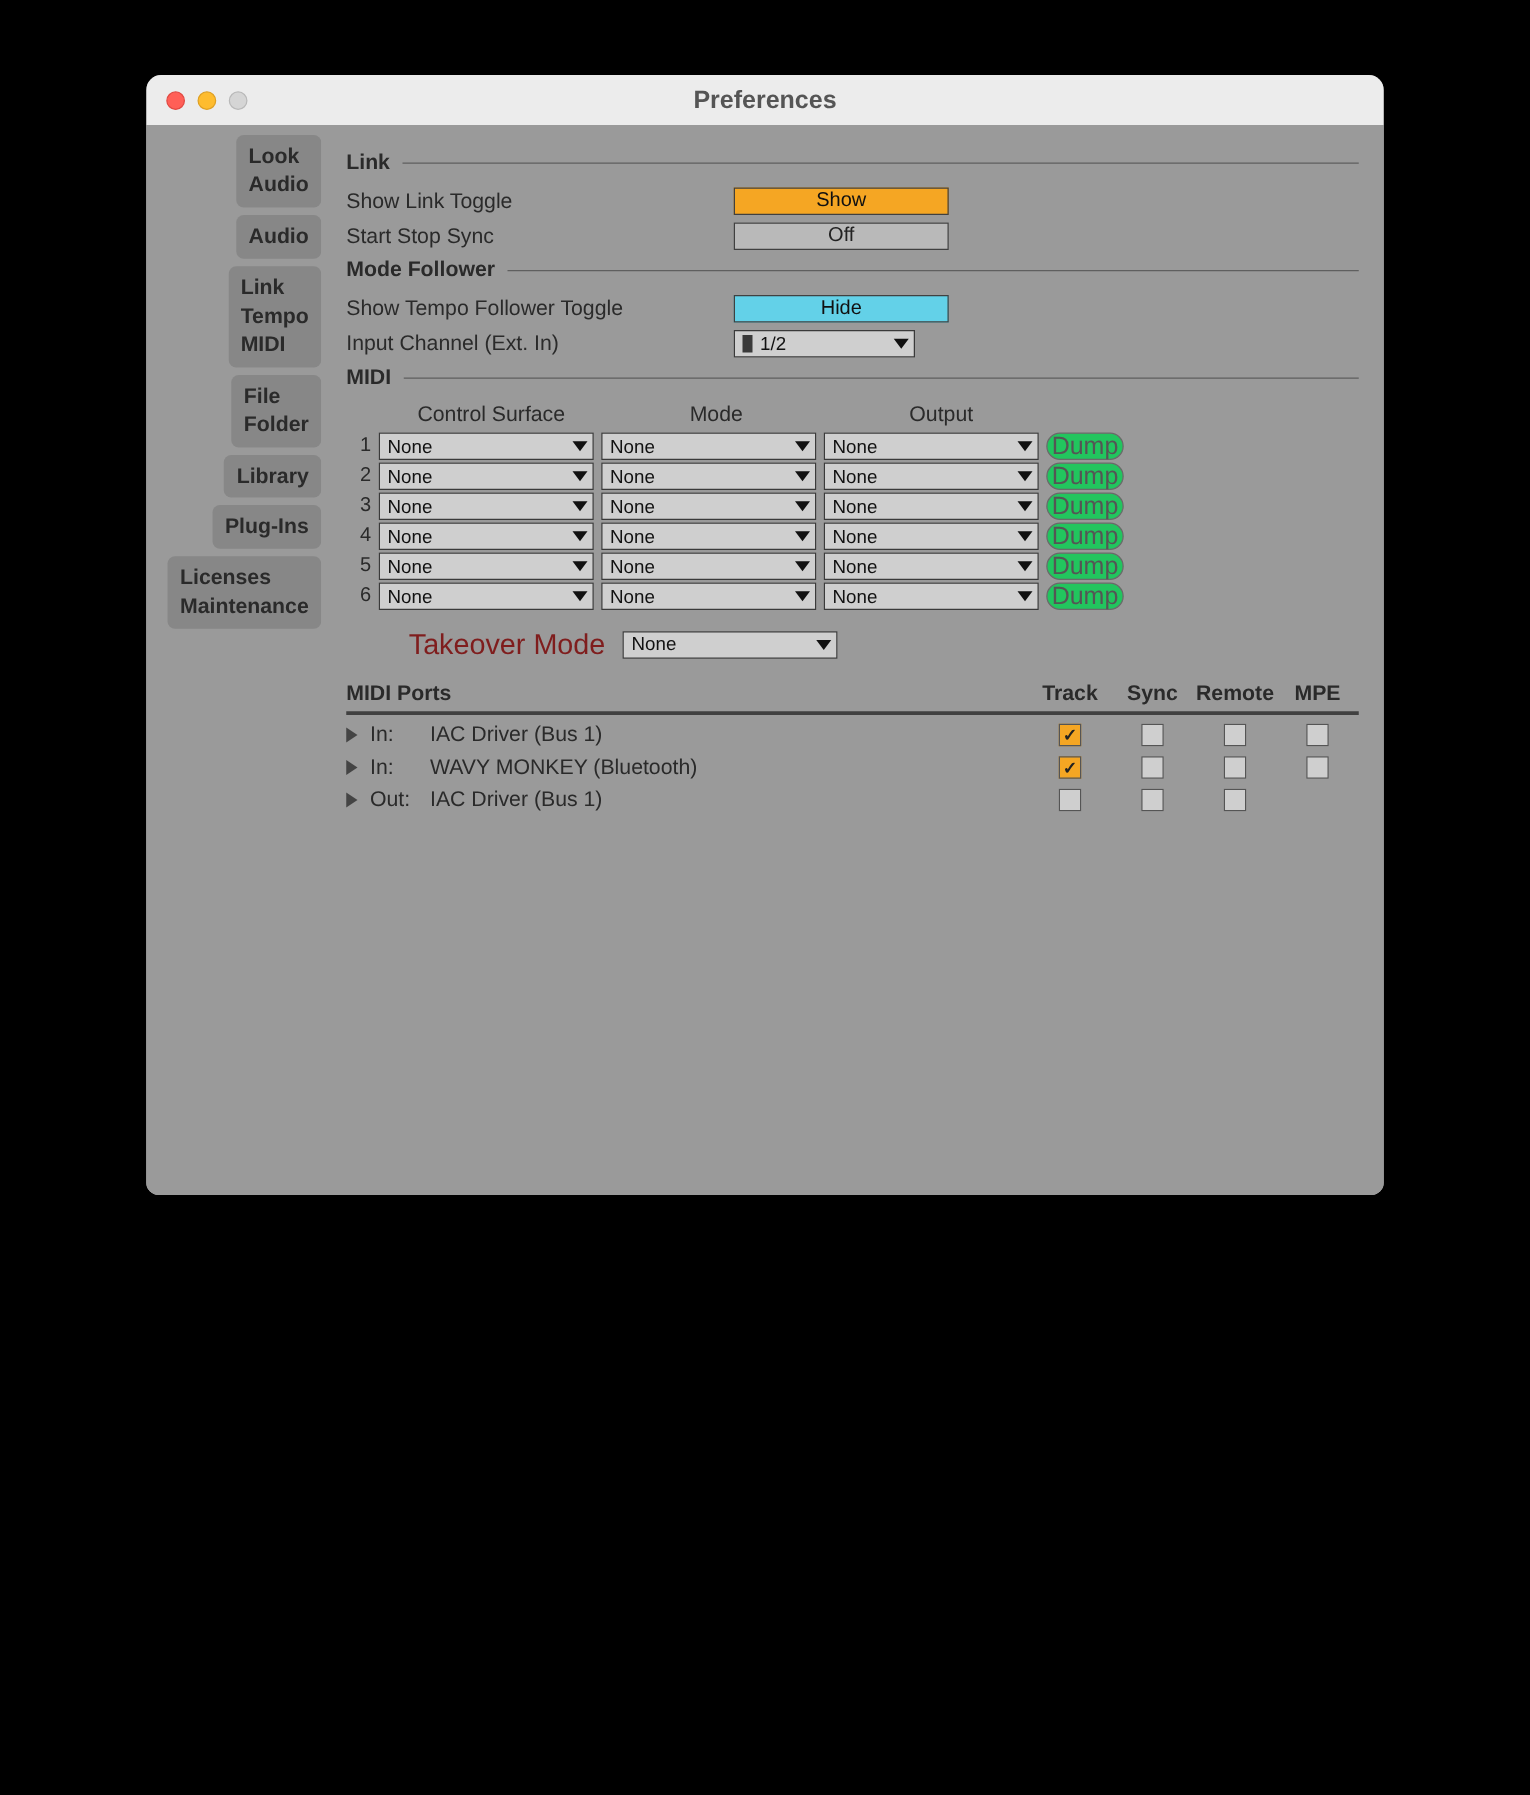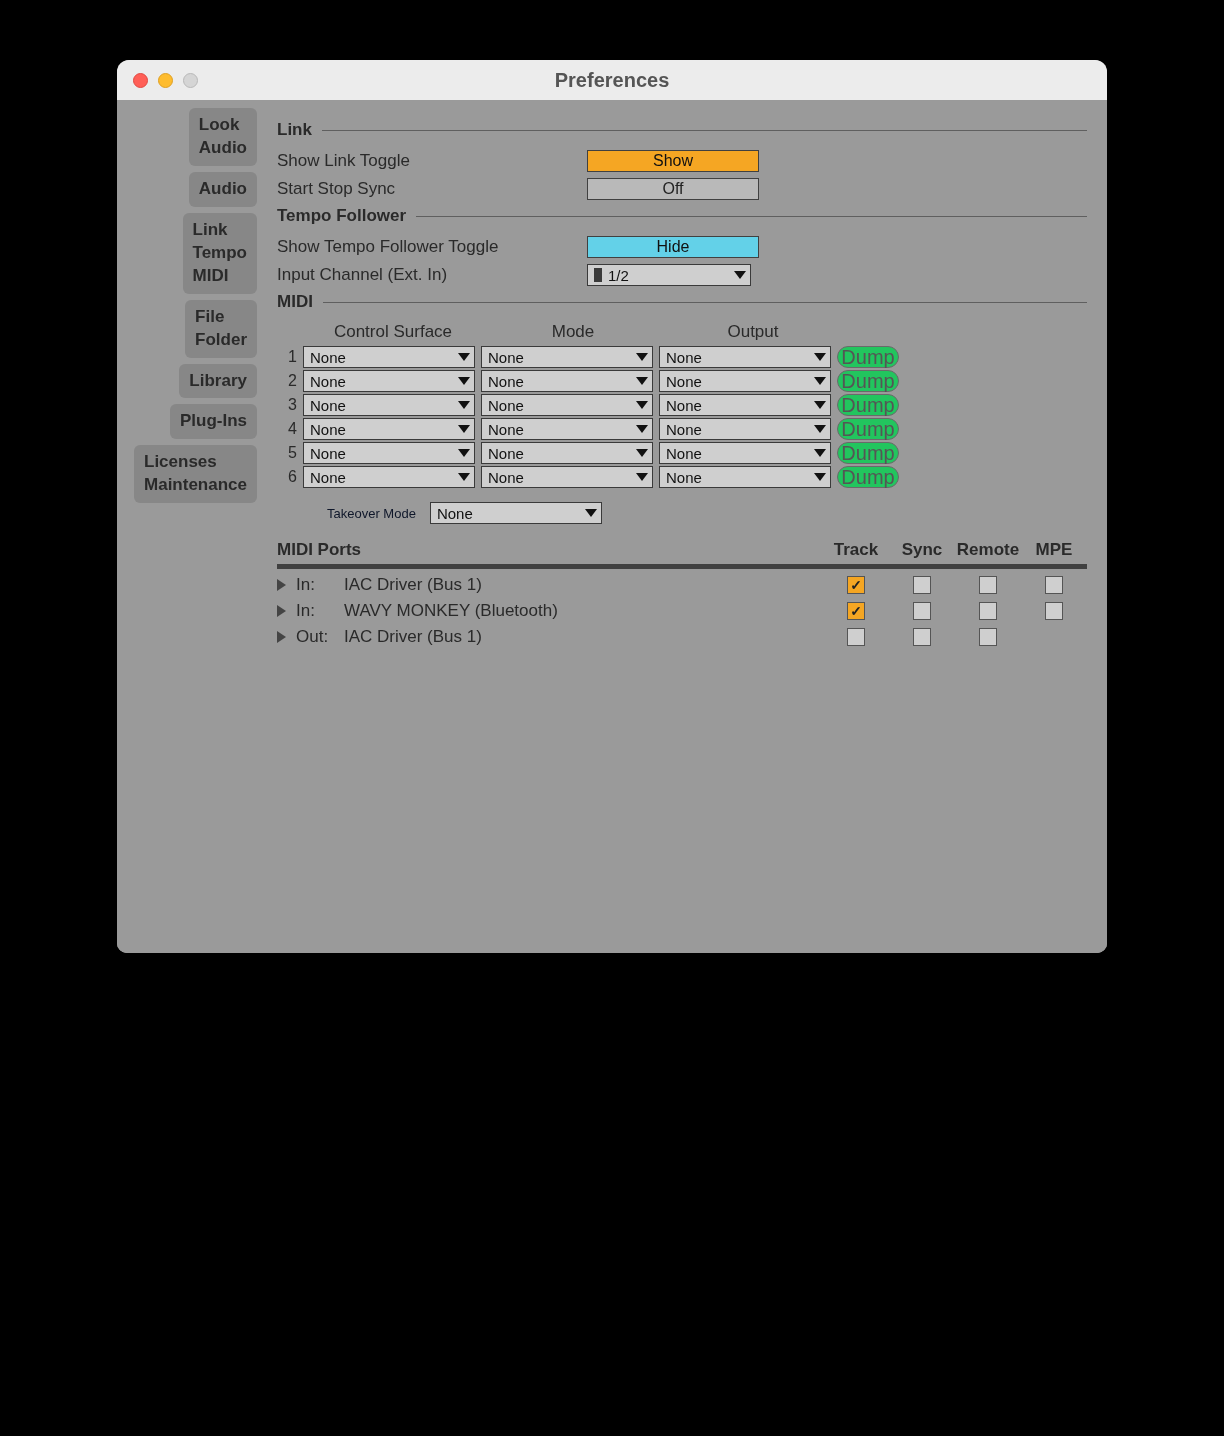--- a/index.html
+++ b/index.html
@@ -19,34 +19,34 @@
   .content { flex: 1; background: #9a9a9a; padding: 14px 20px 300px 20px; }
   .sect-hdr { display: flex; align-items: center; gap: 10px; margin: 6px 0 10px 0; }
   .sect-hdr .lbl { font-size: 17px; font-weight: 700; color: #2a2a2a; }
   .sect-hdr .rule { flex: 1; height: 1px; background: #5f5f5f; }
   .row { display: flex; align-items: center; margin: 6px 0; }
   .row .k { width: 310px; font-size: 17px; color: #2a2a2a; }
   .btn-toggle { width: 172px; height: 22px; border: 1px solid #404040; text-align: center; font-size: 16px; display: flex; align-items: center; justify-content: center; cursor: pointer; }
   .btn-orange { background: #f5a623; color: #111; }
   .btn-grey { background: #b9b9b9; color: #222; }
   .btn-cyan { background: #63d1e8; color: #111; }
-  .dd { width: 164px; height: 22px; background: #cfcfcf; border: 1px solid #3a3a3a; display: flex; align-items: center; padding: 0 6px 0 6px; position: relative; cursor: pointer; font-size: 15px; color: #111; }
+  .dd { width: 145px; height: 22px; background: #cfcfcf; border: 1px solid #3a3a3a; display: flex; align-items: center; padding: 0 6px 0 6px; position: relative; cursor: pointer; font-size: 15px; color: #111; }
   .dd .chev { position: absolute; right: 4px; top: 50%; transform: translateY(-50%); width: 0; height: 0; border-left: 6px solid transparent; border-right: 6px solid transparent; border-top: 8px solid #111; }
   .dd .meter { width: 8px; height: 14px; background: #3a3a3a; margin-right: 6px; display: inline-block; }
   .cs-head { display: flex; font-size: 17px; color: #2a2a2a; margin: 8px 0 4px 26px; }
   .cs-head div:nth-child(1){ width: 180px; text-align: center; }
   .cs-head div:nth-child(2){ width: 180px; text-align: center; }
   .cs-head div:nth-child(3){ width: 180px; text-align: center; }
   .cs-row { display: flex; align-items: center; gap: 6px; margin: 2px 0; }
   .cs-row .num { width: 20px; text-align: right; font-size: 16px; color: #2a2a2a; }
   .cs-row .dd { width: 172px; }
   .dump { width: 62px; height: 22px; border: 1px solid #6a6a6a; border-radius: 11px; background: #22c55e; color: #555; font-size: 20px; text-align: center; display: flex; align-items: center; justify-content: center; cursor: pointer; }
   .takeover-row { display:flex; align-items:center; gap: 14px; margin: 14px 0 8px 50px; }
-  .takeover-row .k { font-size: 13px; color:#0f172a; }
-  .ports-hdr { display:flex; align-items:center; margin-top: 16px; font-size:17px; font-weight:700; color:#2a2a2a; border-bottom: 5px solid #404040; padding-bottom: 4px; }
+  .takeover-row .k { font-size: 23px; color:#7f1d1d; }
+  .ports-hdr { display:flex; align-items:center; margin-top: 16px; font-size:17px; font-weight:700; color:#2a2a2a; border-bottom: 3px solid #404040; padding-bottom: 4px; }
   .ports-hdr .name { flex:1; }
   .ports-hdr .c { width: 66px; text-align:center; font-weight:700; }
   .prow { display:flex; align-items:center; margin: 6px 0; font-size: 17px; color:#2a2a2a; }
   .prow .tri { width: 0; height: 0; border-top:6px solid transparent; border-bottom:6px solid transparent; border-left:9px solid #444; margin-right:10px; cursor:pointer; }
   .prow .dir { width: 48px; }
   .prow .pn { flex:1; }
   .prow .c { width: 66px; display:flex; justify-content:center; }
   .cb { width: 18px; height: 18px; border:1px solid #555; background:#cfcfcf; display:inline-flex; align-items:center; justify-content:center; cursor:pointer; }
   .cb.checked { background: #f5a623; }
   .cb.checked::after { content:"✓"; font-size:14px; font-weight:700; color:#222; }
@@ -103,21 +103,21 @@
       <div class="row">
         <span class="k">Show Link Toggle</span>
         <div class="btn-toggle btn-orange">Show</div>
       </div>
       <div class="row">
         <span class="k">Start Stop Sync</span>
         <div class="btn-toggle btn-grey">Off</div>
       </div>
 
       <div class="sect-hdr">
-        <span class="lbl">Tempo Follower</span>
+        <span class="lbl">Mode Follower</span>
         <span class="rule"></span>
       </div>
       <div class="row">
         <span class="k">Show Tempo Follower Toggle</span>
         <div class="btn-toggle btn-cyan">Hide</div>
       </div>
       <div class="row">
         <span class="k">Input Channel (Ext. In)</span>
         <div class="dd">
           <span class="meter"></span>

